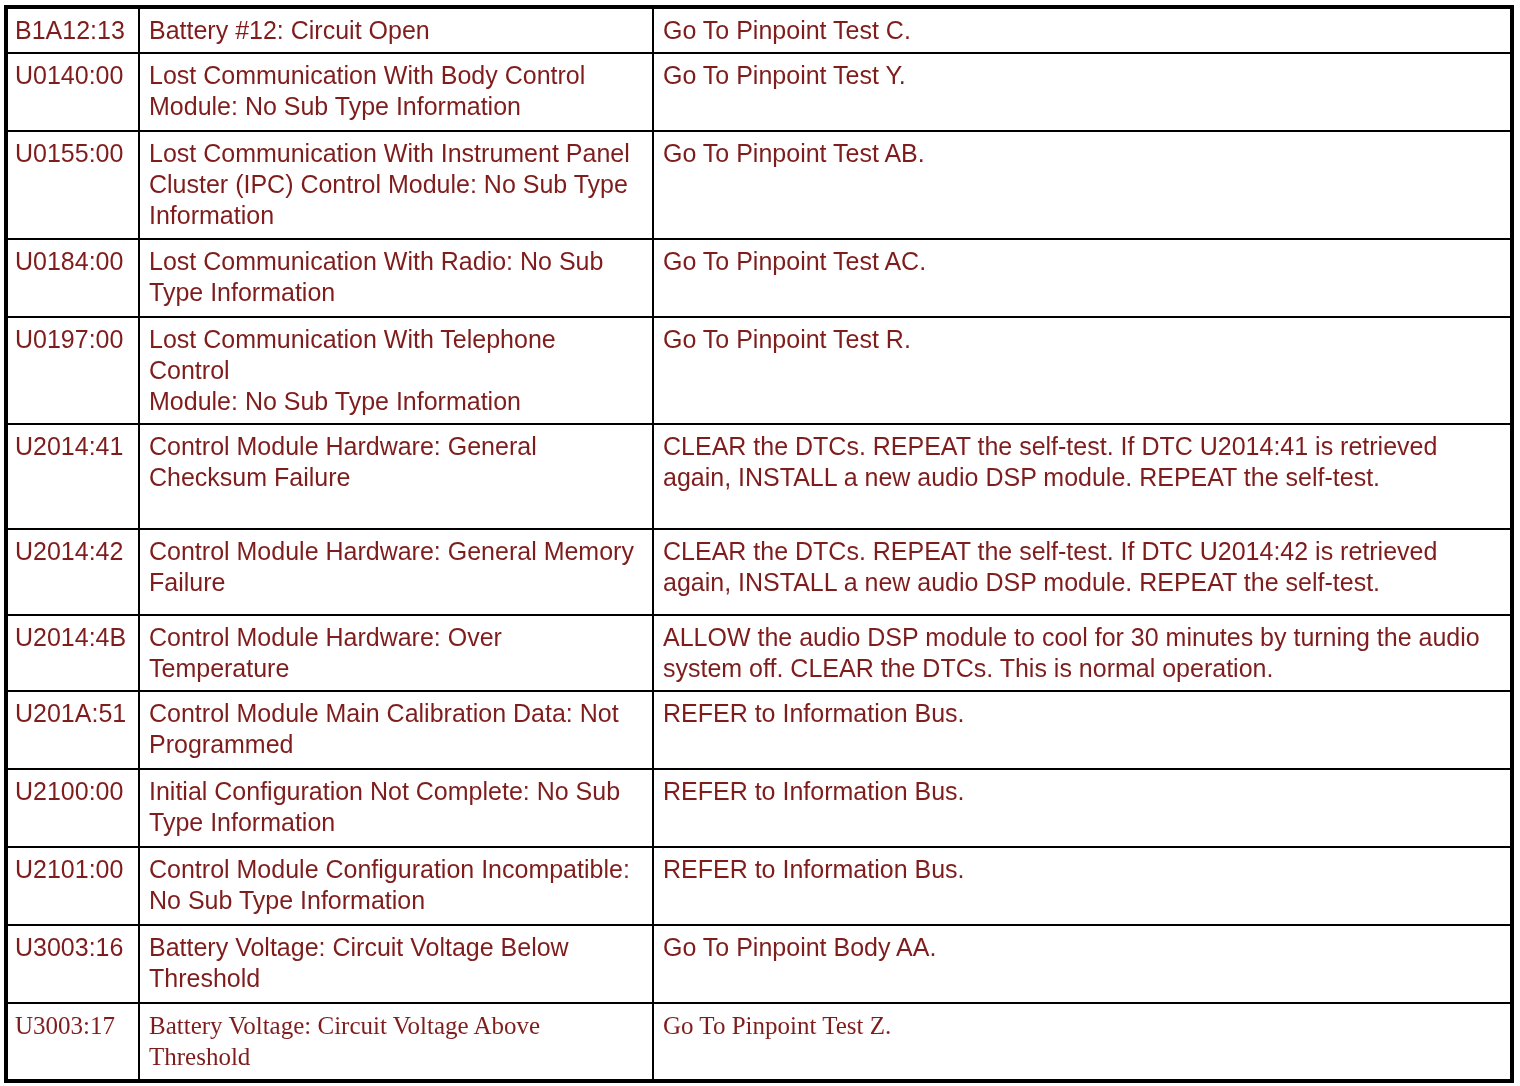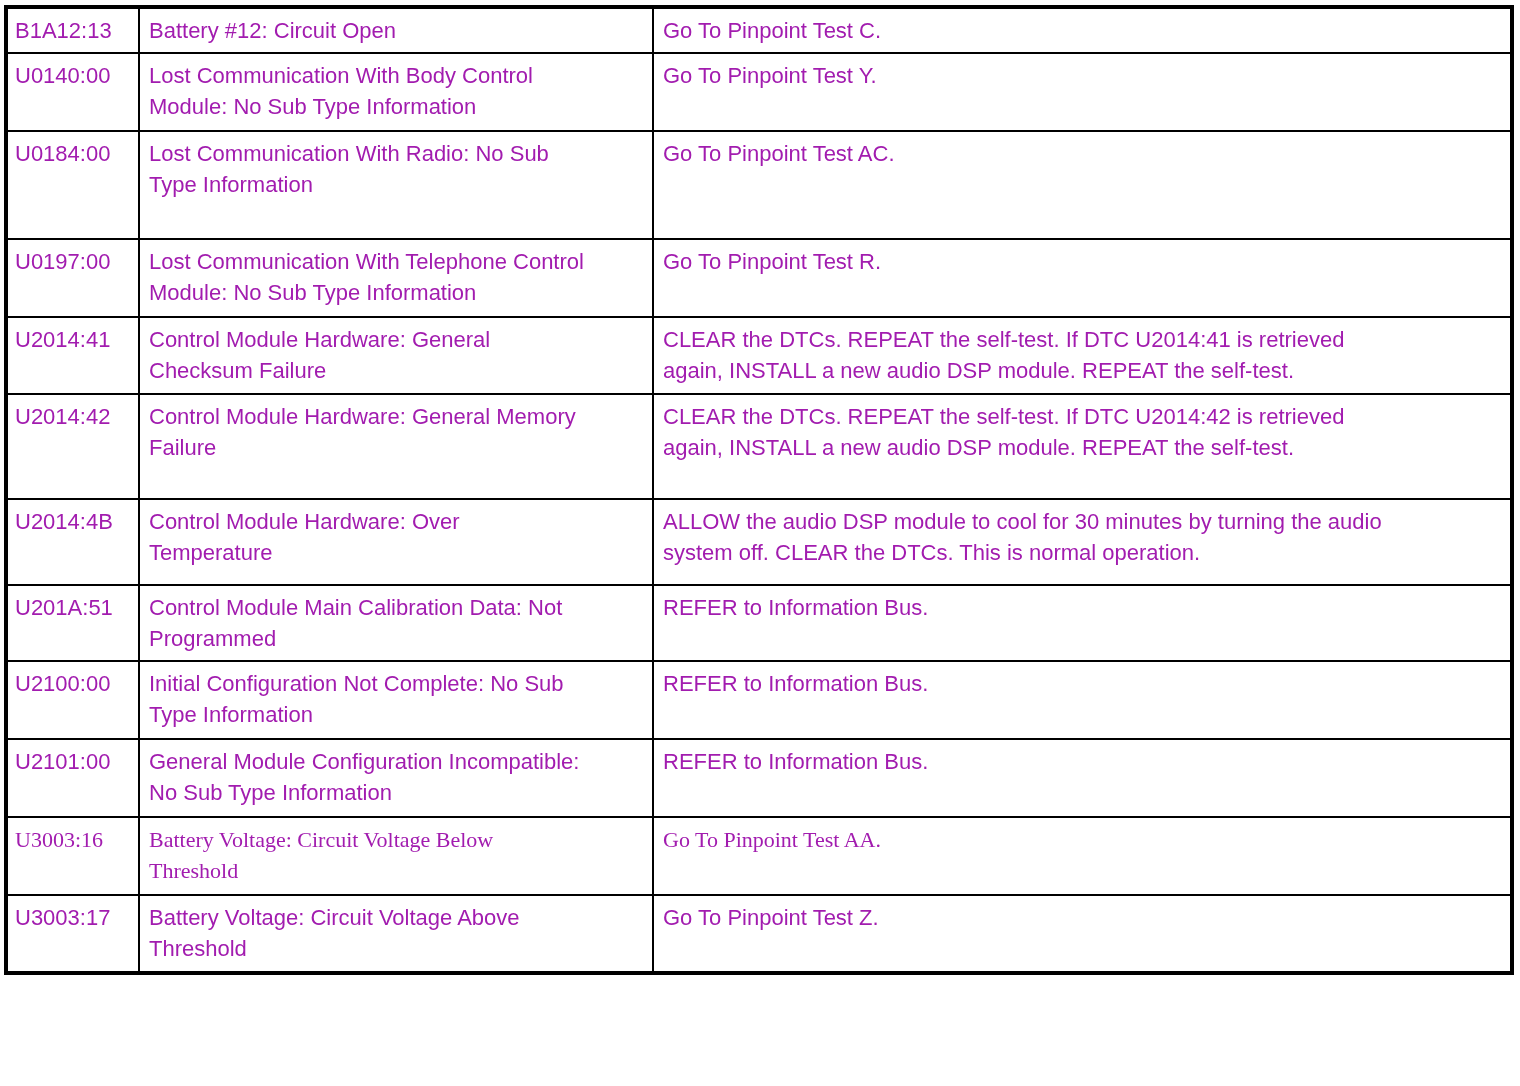--- a/index.html
+++ b/index.html
@@ -14,23 +14,23 @@
     box-sizing: border-box;
     overflow: hidden;
   }
   table.dtc-table {
     border-collapse: collapse;
     table-layout: fixed;
     width: 1506px;
     margin: 5px 0 0 4px;
     border: 4px solid #000000;
     font-family: "Liberation Sans", "DejaVu Sans", sans-serif;
-    font-size: 22px;
+    font-size: 25px;
     line-height: 31px;
-    color: #a21caf;
+    color: #7f1d1d;
   }
   col.col-code   { width: 133px; }
   col.col-desc   { width: 514px; }
   col.col-action { width: 859px; }
   td {
     border: 2px solid #000000;
     vertical-align: top;
     padding: 6px 10px 6px 9px;
     white-space: pre-line;
     overflow: hidden;
@@ -40,21 +40,21 @@
   tbody tr:nth-child(1)  { height: 44px;  }
   tbody tr:nth-child(2)  { height: 78px;  }
   tbody tr:nth-child(3)  { height: 108px; }
   tbody tr:nth-child(4)  { height: 78px;  }
   tbody tr:nth-child(5)  { height: 77px;  }
   tbody tr:nth-child(6)  { height: 105px; margin-top: 43px; }
   tbody tr:nth-child(7)  { height: 86px; }
   tbody tr:nth-child(8)  { height: 66px;  }
   tbody tr:nth-child(9)  { height: 78px;  }
   tbody tr:nth-child(10) { height: 78px;  }
-  tbody tr:nth-child(11) { height: 78px; font-family: Liberation Serif, serif;  }
+  tbody tr:nth-child(11) { height: 78px;  }
   tbody tr:nth-child(12) { height: 78px;  }
   tbody tr:nth-child(13) { height: 78px; font-family: Liberation Serif, serif;  }
 </style>
 </head>
 <body>
 
 <div class="page">
   <table class="dtc-table">
     <colgroup>
       <col class="col-code">
@@ -68,20 +68,27 @@
     <td><span>Go To Pinpoint Test C.</span></td>
   </tr>
 
   <tr>
     <td class="code-cell"><span>U0140:00</span></td>
     <td><span>Lost Communication With Body Control
 Module: No Sub Type Information</span></td>
     <td><span>Go To Pinpoint Test Y.</span></td>
   </tr>
 
+  <tr>
+    <td class="code-cell"><span>U0155:00</span></td>
+    <td><span>Lost Communication With Instrument Panel
+Cluster (IPC) Control Module: No Sub Type
+Information</span></td>
+    <td><span>Go To Pinpoint Test AB.</span></td>
+  </tr>
 
   <tr>
     <td class="code-cell"><span>U0184:00</span></td>
     <td><span>Lost Communication With Radio: No Sub
 Type Information</span></td>
     <td><span>Go To Pinpoint Test AC.</span></td>
   </tr>
 
   <tr>
     <td class="code-cell"><span>U0197:00</span></td>
@@ -123,30 +130,30 @@
 
   <tr>
     <td class="code-cell"><span>U2100:00</span></td>
     <td><span>Initial Configuration Not Complete: No Sub
 Type Information</span></td>
     <td><span>REFER to Information Bus.</span></td>
   </tr>
 
   <tr>
     <td class="code-cell"><span>U2101:00</span></td>
-    <td><span>General Module Configuration Incompatible:
+    <td><span>Control Module Configuration Incompatible:
 No Sub Type Information</span></td>
     <td><span>REFER to Information Bus.</span></td>
   </tr>
 
   <tr>
     <td class="code-cell"><span>U3003:16</span></td>
     <td><span>Battery Voltage: Circuit Voltage Below
 Threshold</span></td>
-    <td><span>Go To Pinpoint Test AA.</span></td>
+    <td><span>Go To Pinpoint Body AA.</span></td>
   </tr>
 
   <tr>
     <td class="code-cell"><span>U3003:17</span></td>
     <td><span>Battery Voltage: Circuit Voltage Above
 Threshold</span></td>
     <td><span>Go To Pinpoint Test Z.</span></td>
   </tr>
 </tbody>
   </table>

